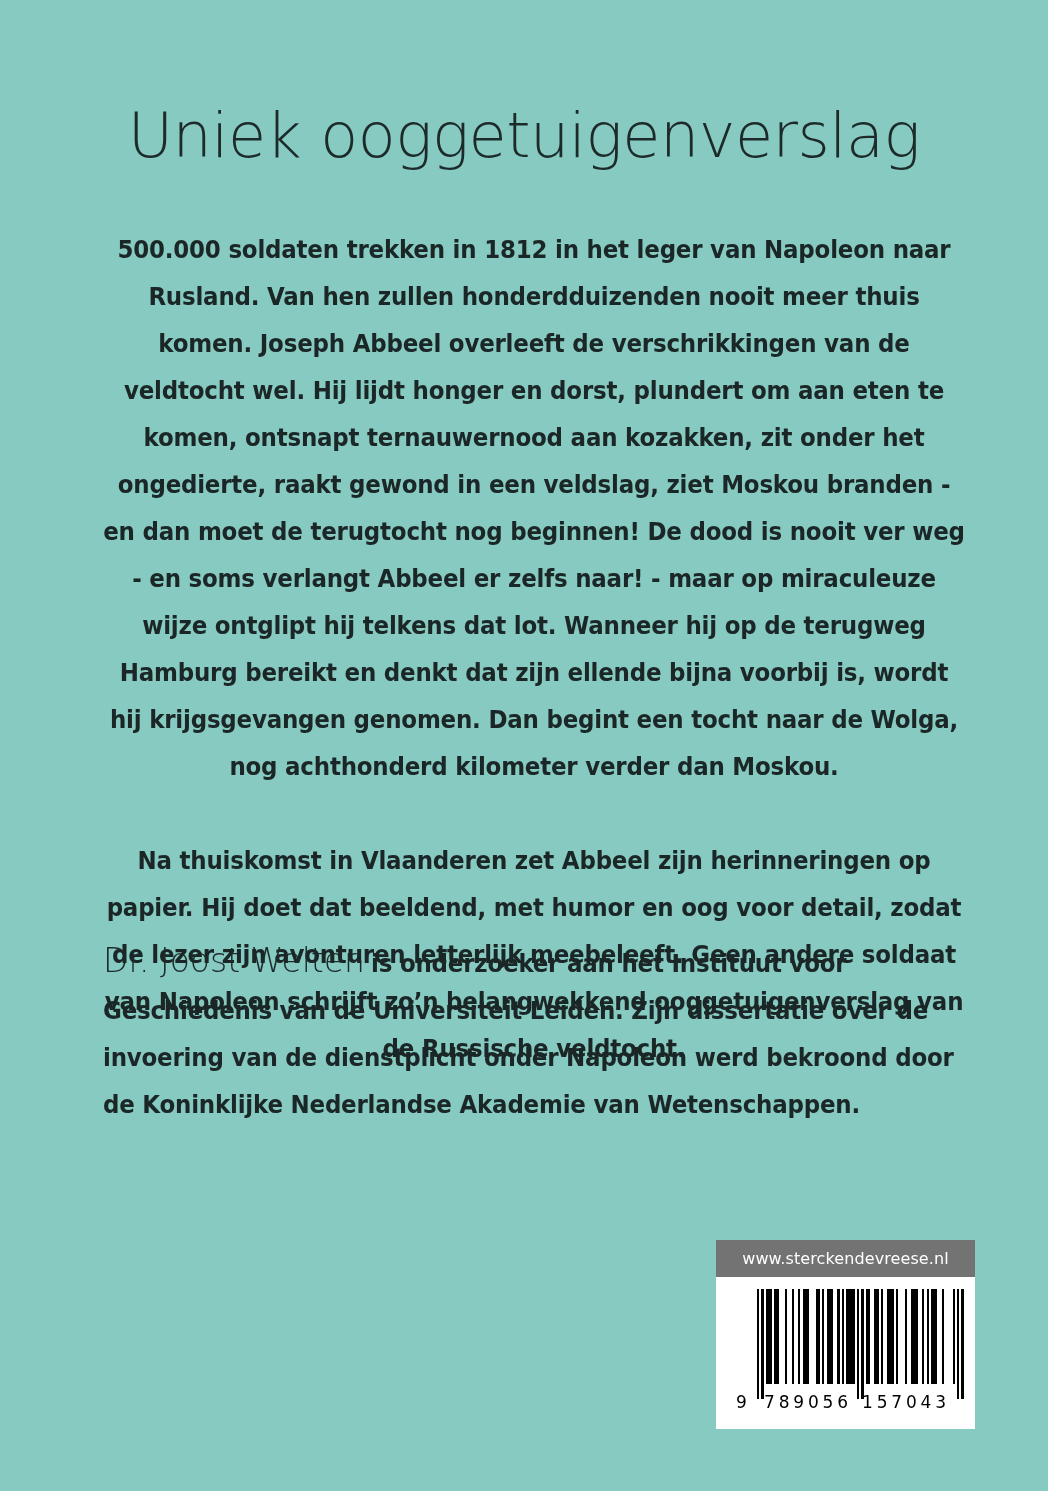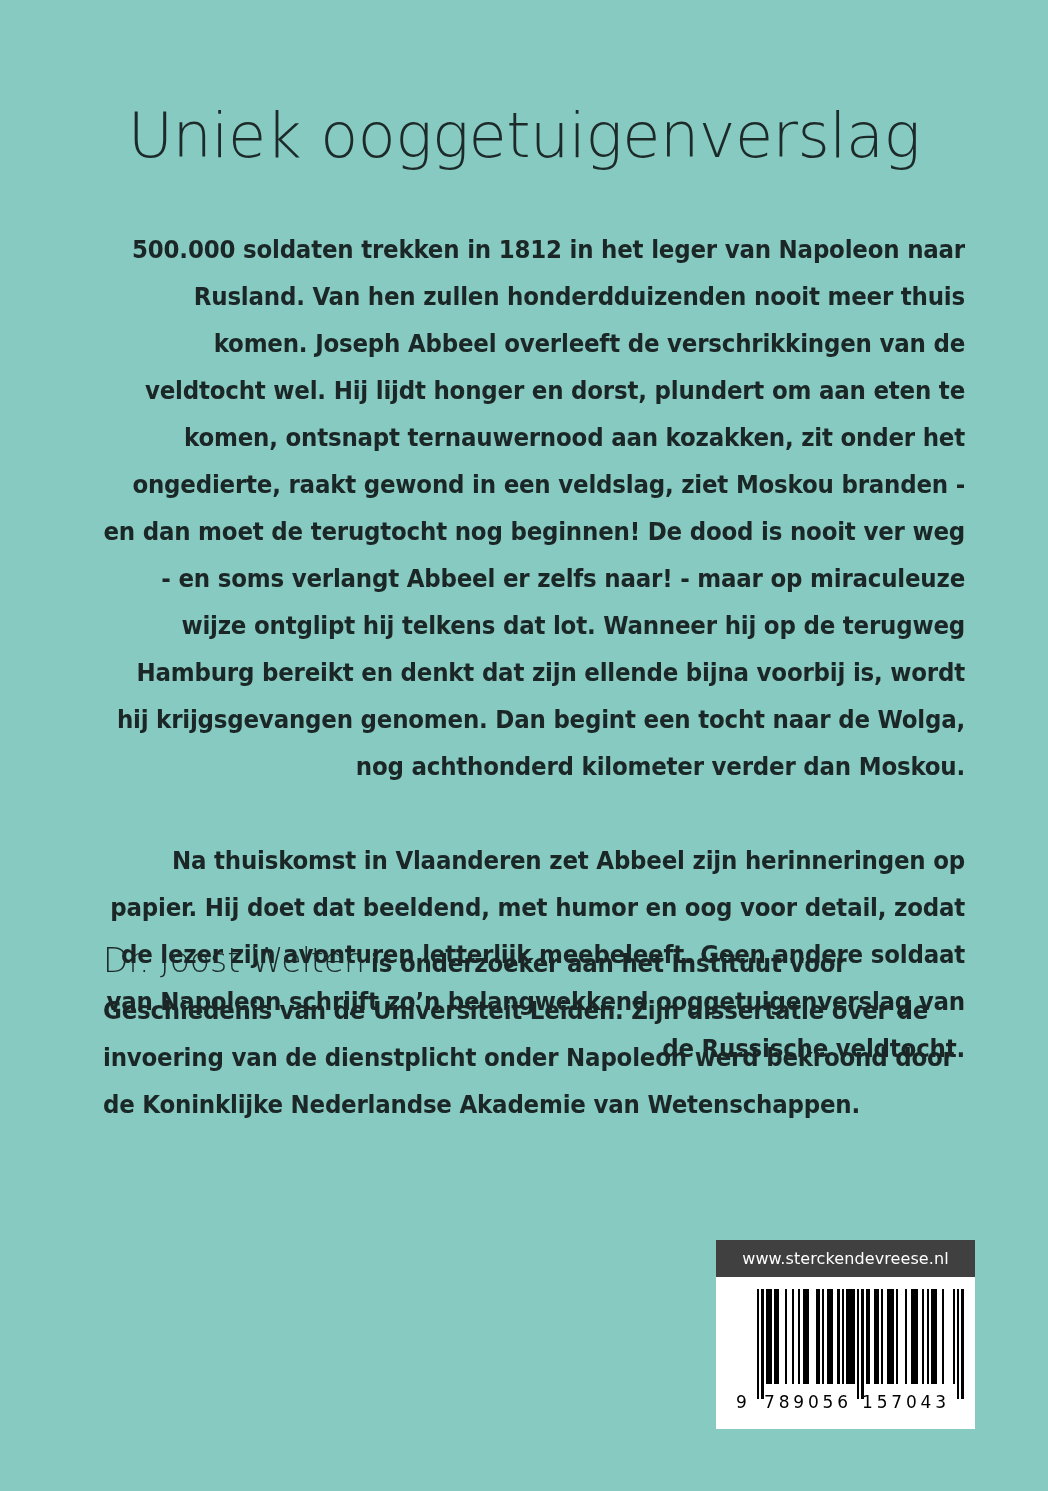--- a/index.html
+++ b/index.html
@@ -45,21 +45,21 @@
     width: 862px;
   }
   .para {
     font-family: "DejaVu Sans Condensed", "Liberation Sans Narrow", "Liberation Sans", sans-serif;
     font-weight: 700;
     font-size: 25.5px;
     line-height: 47px;
     color: #1b2626;
     letter-spacing: -0.2px;
     margin: 0 0 47px 0;
-    text-align: right;
+    text-align: center;
   }
   .para:last-child { margin-bottom: 0; }
 
   
   #author-block {
     position: absolute;
     left: 103px;
     top: 937px;
     width: 862px;
     font-family: "DejaVu Sans Condensed", "Liberation Sans Narrow", "Liberation Sans", sans-serif;
@@ -99,21 +99,21 @@
     position: absolute;
     left: 716px;
     top: 1240px;
     width: 259px;
     height: 189px;
     background: #ffffff;
   }
   #barcode-url-bar {
     width: 100%;
     height: 37px;
-    background: #404040;
+    background: #737373;
     display: flex;
     align-items: center;
     justify-content: center;
   }
   #barcode-url {
     color: #ffffff;
     font-family: "DejaVu Sans", sans-serif;
     font-weight: 400;
     font-size: 16px;
     letter-spacing: 0.1px;

